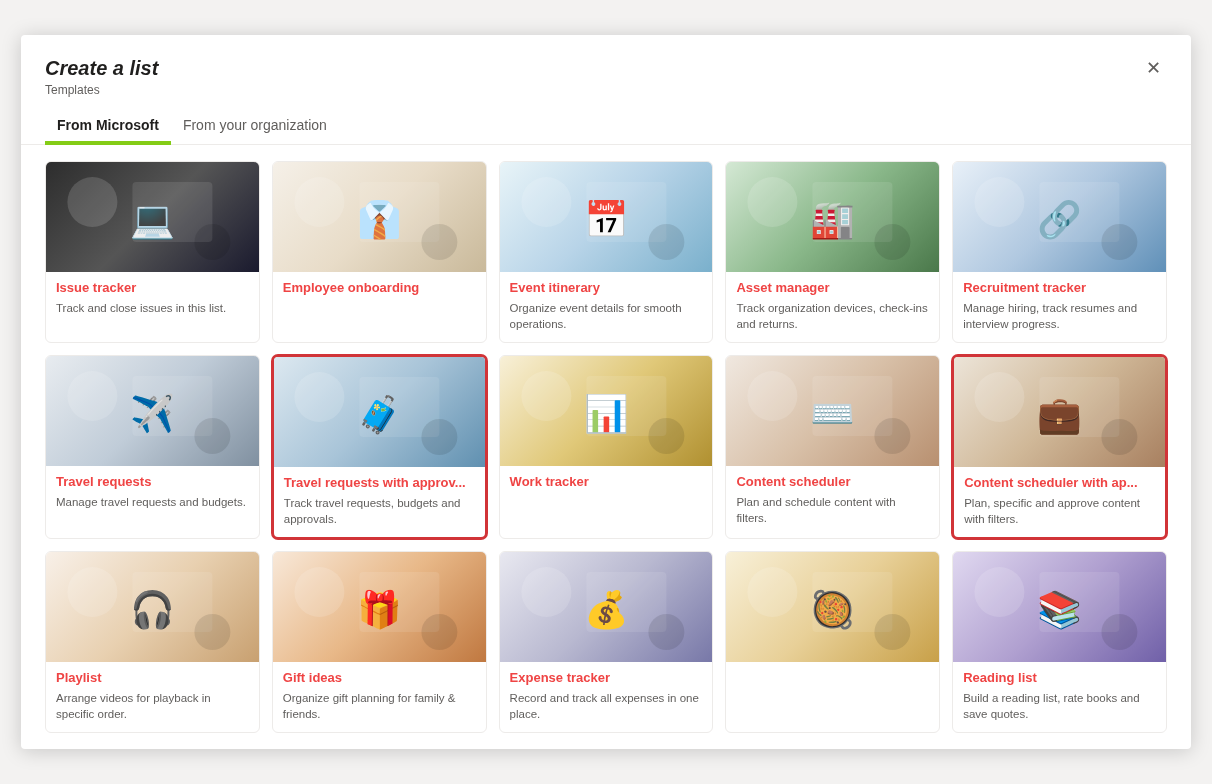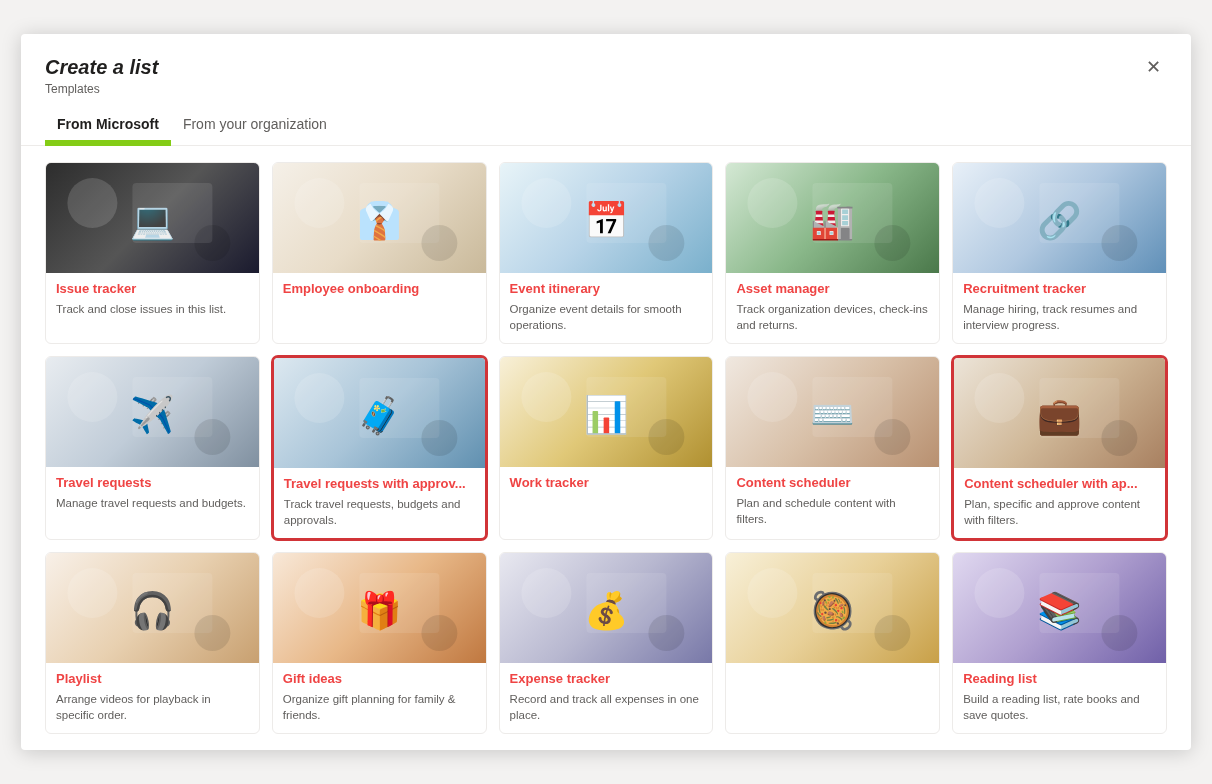--- a/index.html
+++ b/index.html
@@ -60,21 +60,21 @@
       font-size: 14px;
       cursor: pointer;
       color: #605e5c;
       border-bottom: 2px solid transparent;
       margin-bottom: -1px;
       white-space: nowrap;
     }
     .tab.active {
       color: #201f1e;
       font-weight: 600;
-      border-bottom: 6px solid #84cc16;
+      border-bottom: 4px solid #84cc16;
     }
     .content {
       padding: 16px 24px 16px 24px;
       overflow-y: auto;
       flex: 1;
     }
     .grid {
       display: grid;
       grid-template-columns: repeat(5, 1fr);
       gap: 12px;

